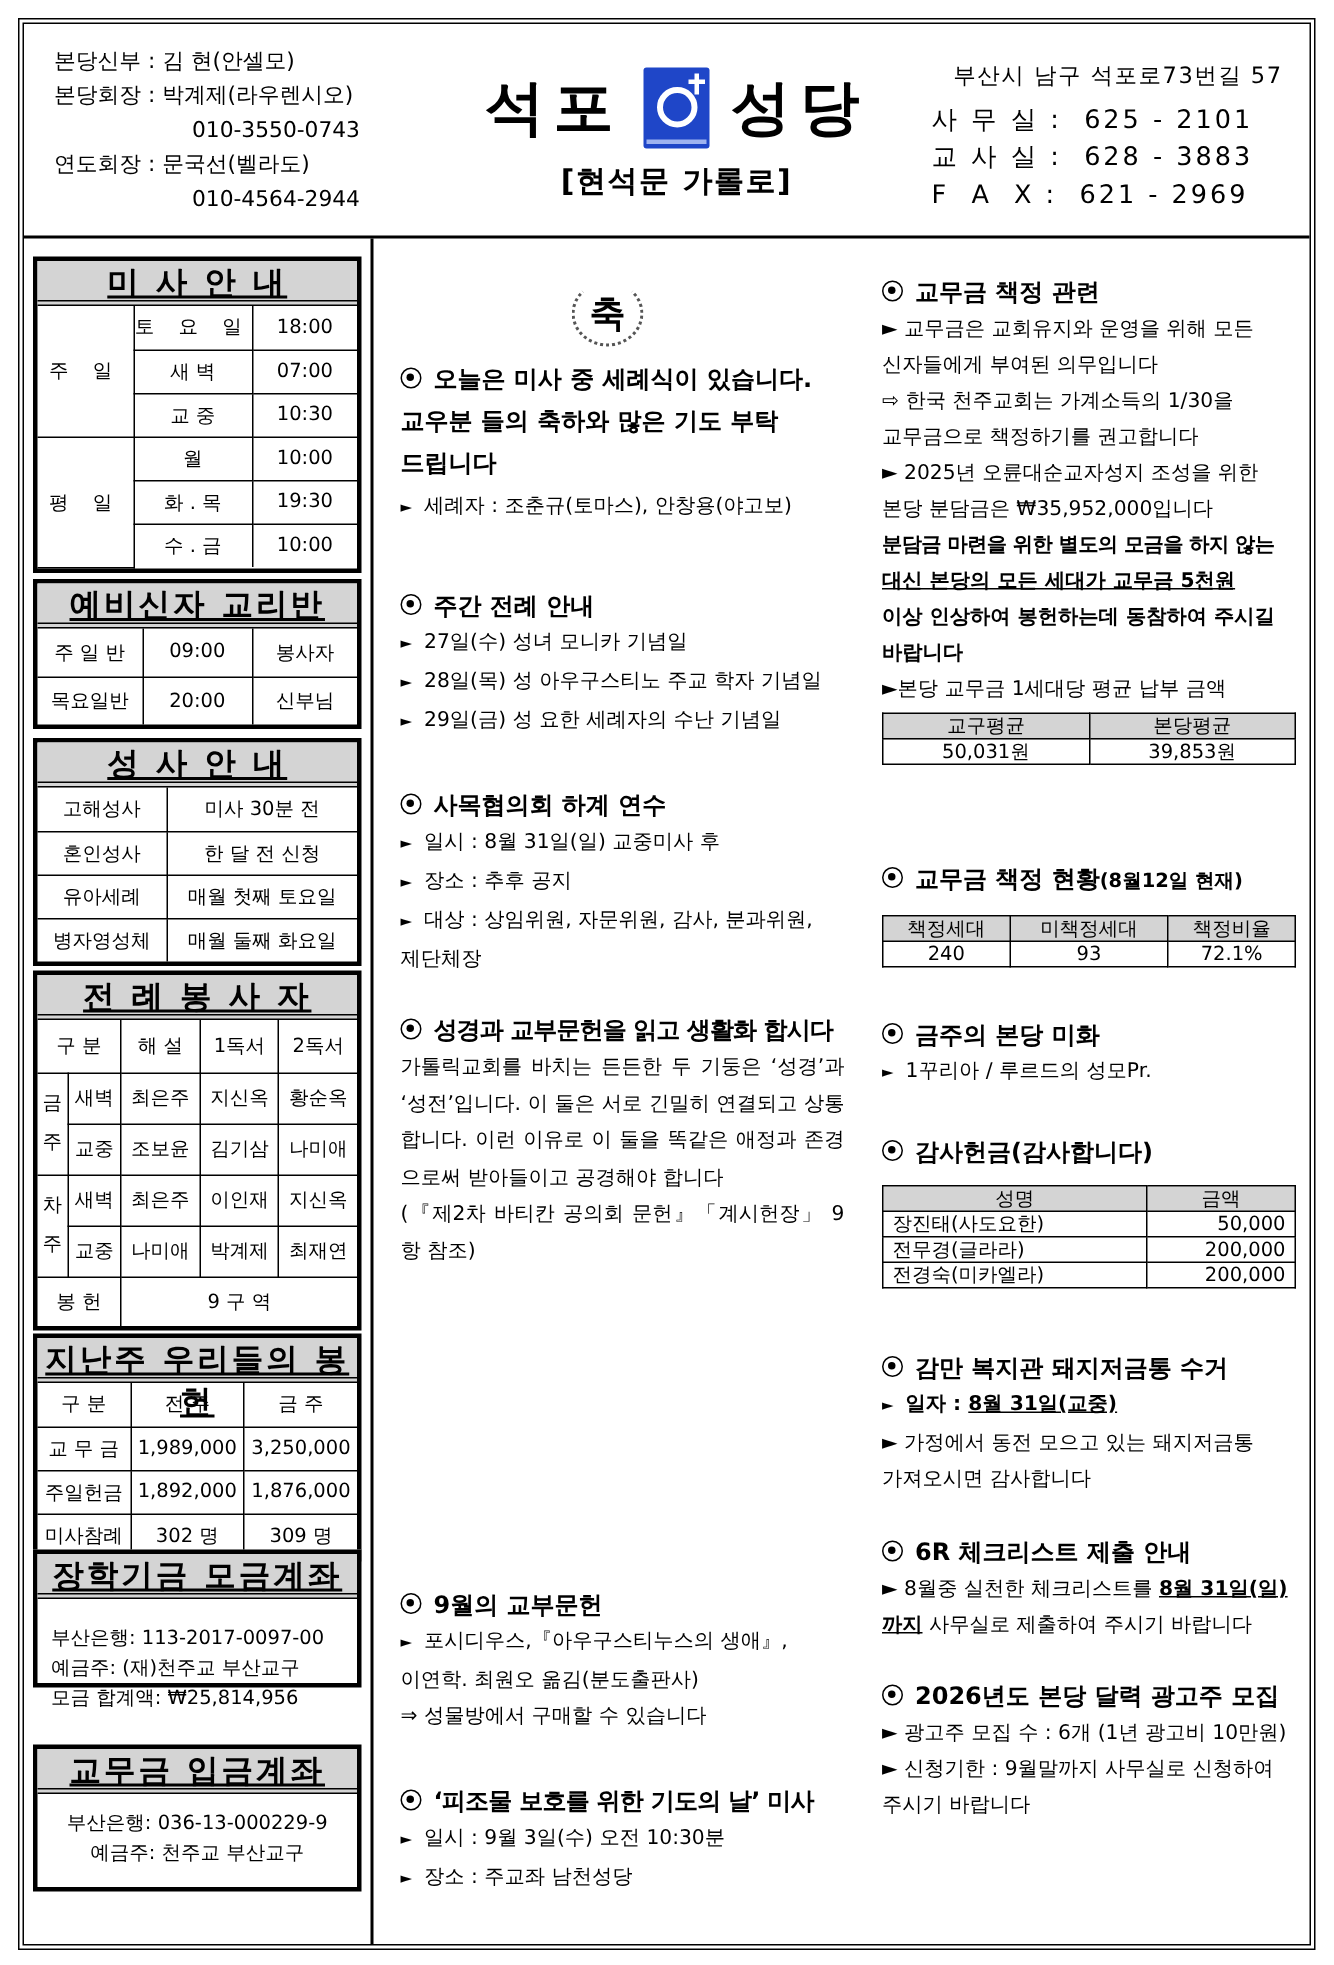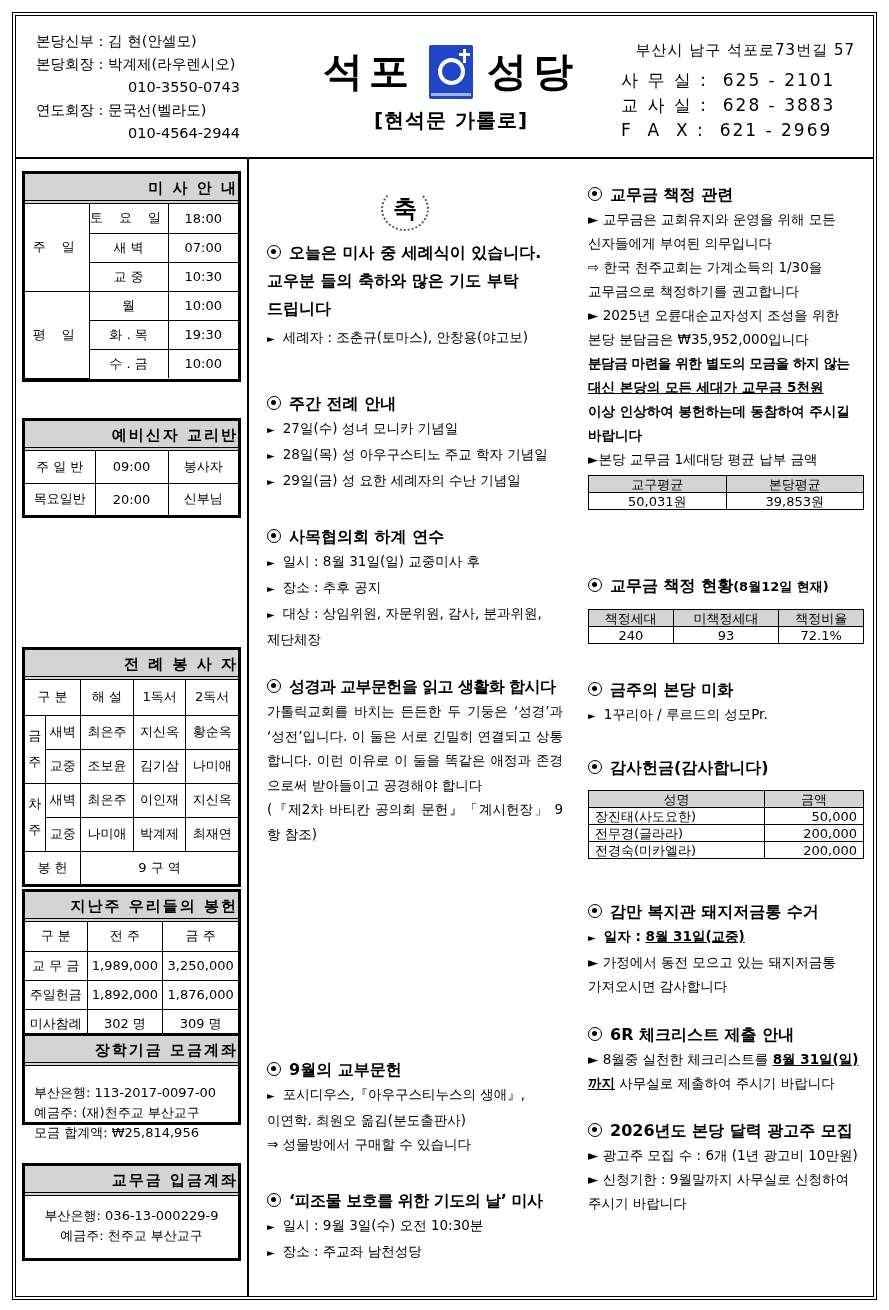--- a/index.html
+++ b/index.html
@@ -30,21 +30,21 @@
   .hdr-right .addr { letter-spacing: 1px; margin-bottom: 8px; text-align: right; }
   .hdr-right .tel { font-size: 17px; line-height: 25px; white-space: pre; letter-spacing: 2px; padding-left: 18px; }
 
   
   .col-left { position: absolute; left: 0; top: 143px; width: 233px; bottom: 0; border-right: 2px solid #000; }
   .col-mid { position: absolute; left: 233px; top: 143px; width: 325px; bottom: 0; }
   .col-right { position: absolute; left: 558px; top: 143px; right: 0; bottom: 0; }
 
   
   .box { position: absolute; left: 6px; width: 219px; border: 3px solid #000; background: #fff; }
-  .box-title { background: #d4d4d4; border-bottom: 4px double #000; text-align: right; font-weight: bold; font-size: 15px; height: 30px; line-height: 28px; letter-spacing: 2px; }
+  .box-title { background: #d4d4d4; border-bottom: 4px double #000; text-align: center; font-weight: bold; font-size: 21px; height: 30px; line-height: 28px; letter-spacing: 2px; text-decoration: underline; }
   .box table { width: 100%; border-collapse: collapse; font-size: 13px; }
   .box td { border: 1px solid #000; text-align: center; height: 29px; }
   .box tr:first-child td { border-top: none; }
   .box td:first-child { border-left: none; }
   .box td:last-child { border-right: none; }
   .box tr:last-child td { border-bottom: none; }
   .spread { letter-spacing: 6px; }
   .box-text { font-size: 13px; line-height: 20px; }
 
   
@@ -134,38 +134,61 @@
                 <td>19:30</td>
               </tr>
         <tr>
                 <td>수  .  금</td>
                 <td>10:00</td>
               </tr>
       </tbody>
           </table>
     </div>
 
-    <div class="box" style="top:227px;margin-top:32px;">
+    <div class="box" style="top:227px;">
       <div class="box-title">예비신자 교리반</div>
       <table>
         <tbody>
               <tr>
                 <td style="width:70px;height:32px">주 일 반</td>
                 <td>09:00</td>
                 <td style="width:70px">봉사자</td>
               </tr>
         <tr>
                 <td style="height:32px">목요일반</td>
                 <td>20:00</td>
                 <td>신부님</td>
               </tr>
       </tbody>
           </table>
     </div>
 
+    <div class="box" style="top:333px;">
+      <div class="box-title">성 사 안 내</div>
+      <table>
+        <tbody>
+              <tr>
+                <td style="width:86px">고해성사</td>
+                <td>미사 30분 전</td>
+              </tr>
+        <tr>
+                <td>혼인성사</td>
+                <td>한 달 전 신청</td>
+              </tr>
+        <tr>
+                <td>유아세례</td>
+                <td>매월 첫째 토요일</td>
+              </tr>
+        <tr>
+                <td>병자영성체</td>
+                <td>매월 둘째 화요일</td>
+              </tr>
+      </tbody>
+          </table>
+    </div>
 
     <div class="box" style="top:488px;">
       <div class="box-title">전 례 봉 사 자</div>
       <table>
         <tbody>
               <tr>
                 <td colspan="2" style="height:35px">구   분</td>
                 <td>해   설</td>
                 <td>1독서</td>
                 <td>2독서</td>

